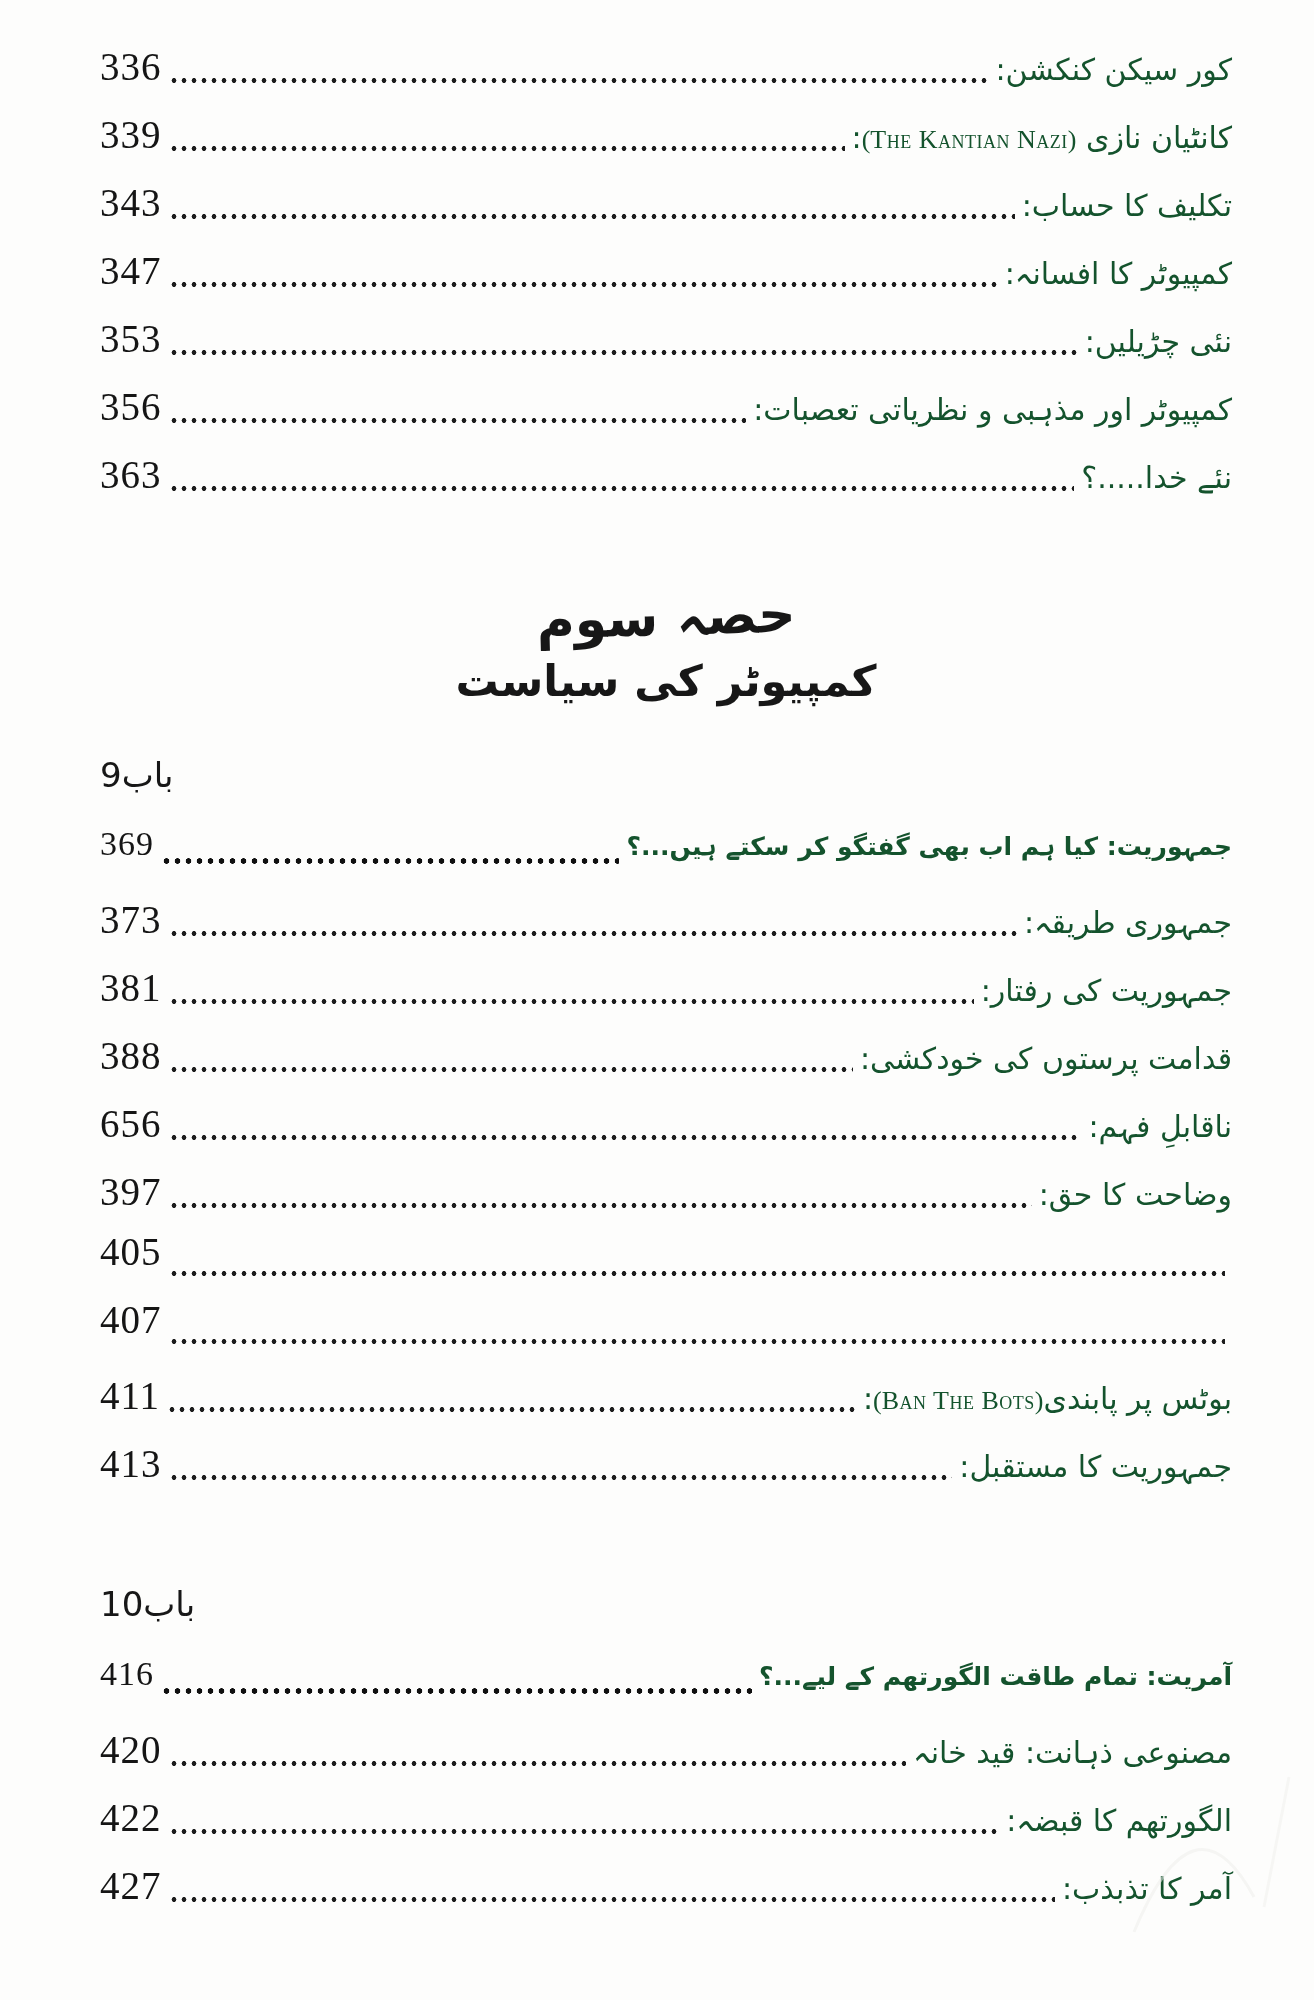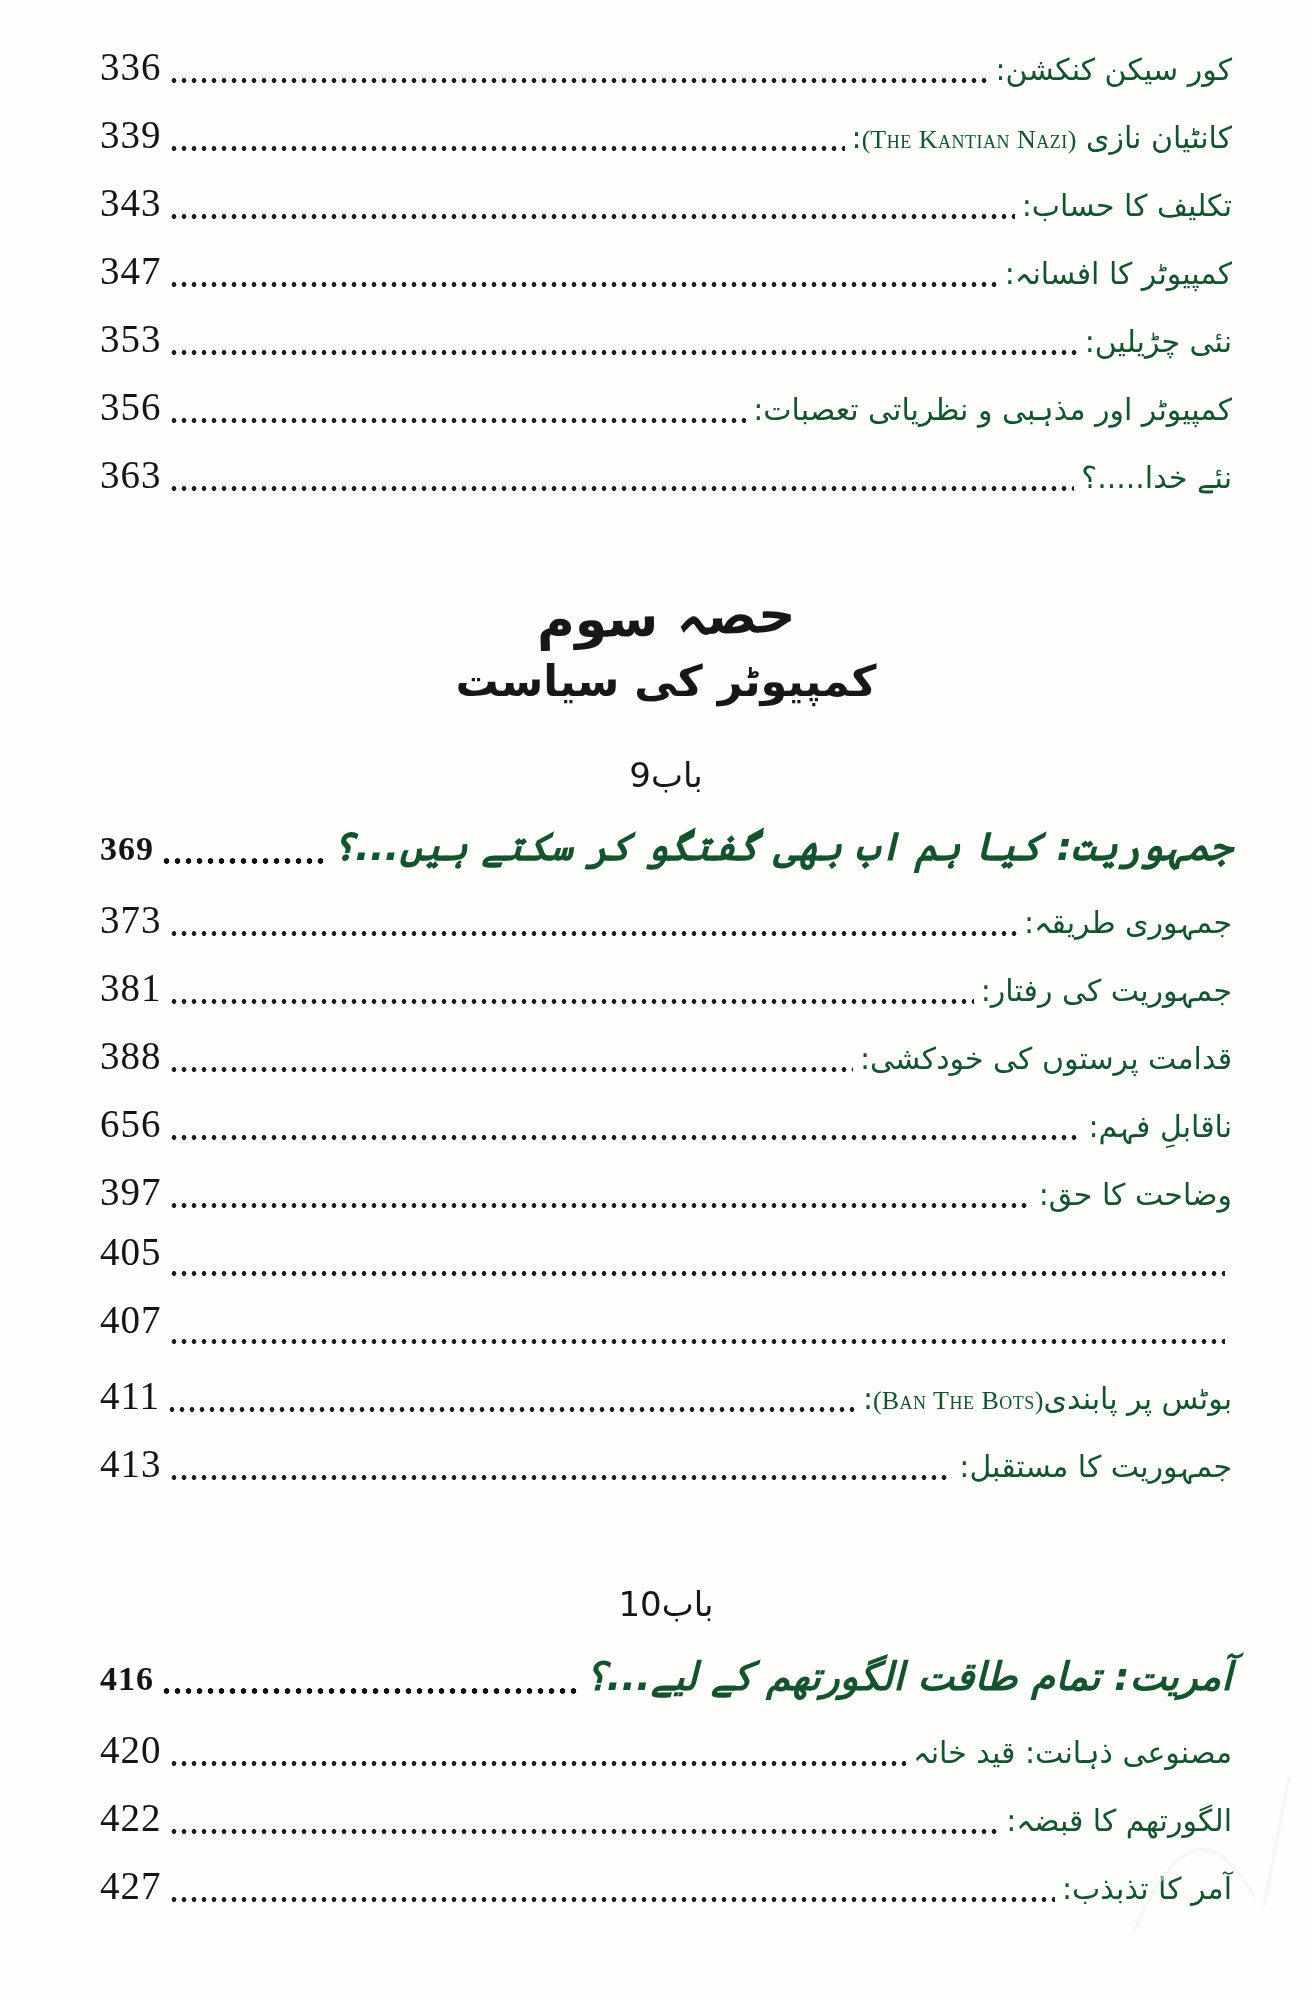--- a/index.html
+++ b/index.html
@@ -41,22 +41,22 @@
     background-repeat:repeat-x;
     background-position:left bottom 20px;
   }
   .row .num {
     font-family:"Liberation Serif", serif;
     font-size:39px;
     letter-spacing:1px;
     color:#151515;
   }
   .row.bold { height:84px; }
-  .row.bold .title { font-weight:bold; font-size:39px; line-height:84px;font-style:italic; }
-  .row.bold .num  { font-weight:bold; font-size:34px;text-align:center; }
+  .row.bold .title { font-weight:bold; font-size:25px; line-height:84px; }
+  .row.bold .num  { font-weight:normal; font-size:34px;text-align:center; }
   .row.bold .leader {
     background-image:radial-gradient(circle, #101010 2.5px, rgba(0,0,0,0) 3.1px);
     background-size:11px 8px;
     background-position:left bottom 24px;
   }
 
   
   .part-heading { text-align:center; margin-top:72px; margin-bottom:18px; }
   .part-line1 {
     font-size:52px;
@@ -68,21 +68,21 @@
   .part-line2 {
     font-size:43px;
     font-weight:bold;
     direction:rtl;
     line-height:1.35;
   }
 
   
   .chapter-label {
     direction:rtl;
-    text-align:center;
+    text-align:left;
     font-size:34px;
     line-height:1.4;
     margin-top:42px;
     margin-bottom:6px;
   }
   .chapter-label.second { margin-top:80px; }
 
   
   .artifact { position:absolute; right:-30px; bottom:-14px; opacity:.55; }
 </style>

